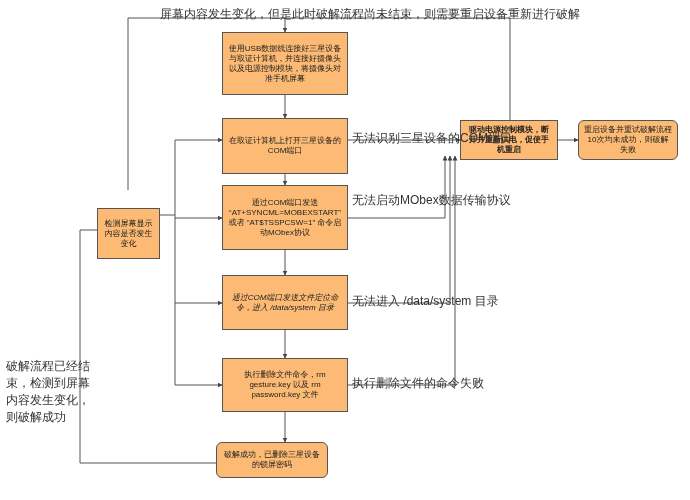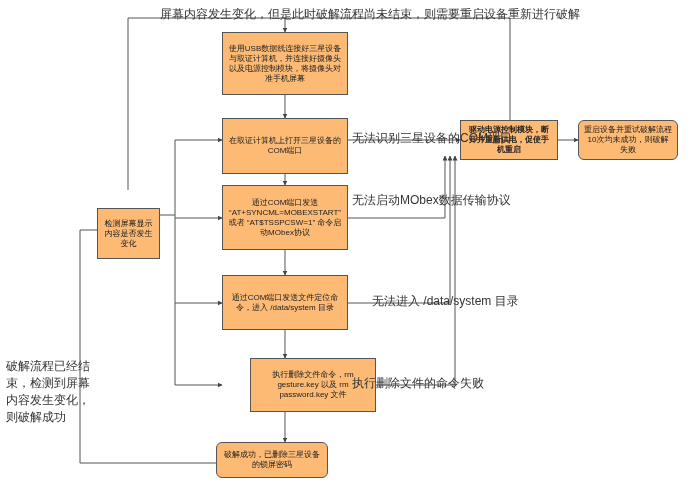--- a/index.html
+++ b/index.html
@@ -84,24 +84,24 @@
 
 <div class="box" style="left:222px; top:32px;  width:126px; height:63px;">
     <span>使用USB数据线连接好三星设备与取证计算机，并连接好摄像头以及电源控制模块，将摄像头对准手机屏幕</span>
   </div>
 <div class="box" style="left:222px; top:118px; width:126px; height:56px;">
     <span>在取证计算机上打开三星设备的COM端口</span>
   </div>
 <div class="box" style="left:222px; top:185px; width:126px; height:65px;">
     <span>通过COM端口发送 “AT+SYNCML=MOBEXSTART” 或者 “AT$TSSPCSW=1” 命令启动MObex协议</span>
   </div>
-<div class="box" style="left:222px; top:275px; width:126px; height:55px;">
+<div class="box" style="left:222px; top:275px; width:126px; height:55px;font-style:italic;">
     <span>通过COM端口发送文件定位命令，进入 /data/system 目录</span>
   </div>
-<div class="box" style="left:222px; top:358px; width:126px; height:54px;margin-left:28px;">
+<div class="box" style="left:222px; top:358px; width:126px; height:54px;">
     <span>执行删除文件命令，rm gesture.key 以及 rm password.key 文件</span>
   </div>
 
 <div class="box" style="left:97px;  top:192px; width:63px;  height:51px;margin-top:16px;">
     <span>检测屏幕显示内容是否发生变化</span>
   </div>
 
 <div class="box" style="left:460px; top:120px; width:98px;  height:40px;font-weight:bold;">
     <span>驱动电源控制模块，断开并重新供电，促使手机重启</span>
   </div>
@@ -110,15 +110,15 @@
     <span>重启设备并重试破解流程10次均未成功，则破解失败</span>
   </div>
 
 <div class="box rounded" style="left:216px; top:442px; width:112px; height:36px;">
     <span>破解成功，已删除三星设备的锁屏密码</span>
   </div>
 
 <div class="lbl" style="left:160px; top:6px;">屏幕内容发生变化，但是此时破解流程尚未结束，则需要重启设备重新进行破解</div>
 <div class="lbl" style="left:352px; top:130px;">无法识别三星设备的COM端口</div>
 <div class="lbl" style="left:352px; top:192px;">无法启动MObex数据传输协议</div>
-<div class="lbl" style="left:352px; top:293px;margin-left:20px;">无法进入 /data/system 目录</div>
+<div class="lbl" style="left:352px; top:293px;">无法进入 /data/system 目录</div>
 <div class="lbl" style="left:352px; top:375px;">执行删除文件的命令失败</div>
 <div class="lbl" style="left:6px;   top:358px; white-space:normal; width:85px;">破解流程已经结束，检测到屏幕内容发生变化，则破解成功</div>
 
 </body></html>

